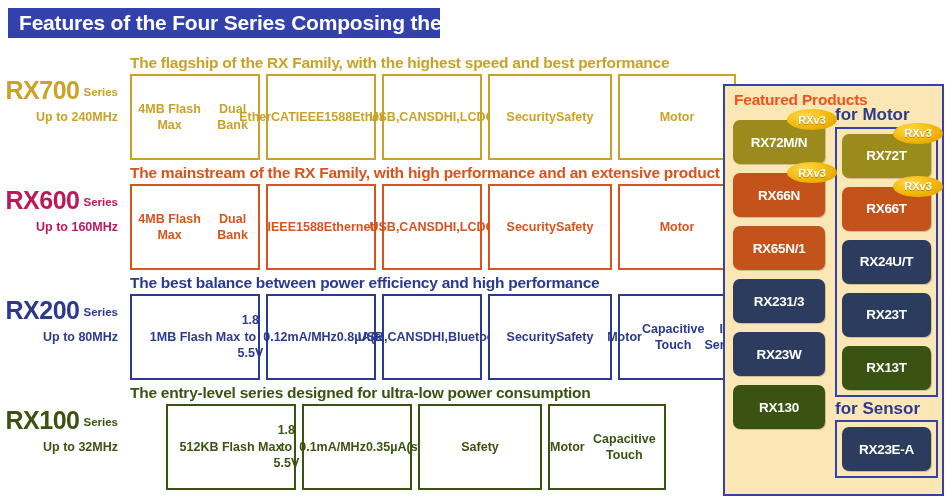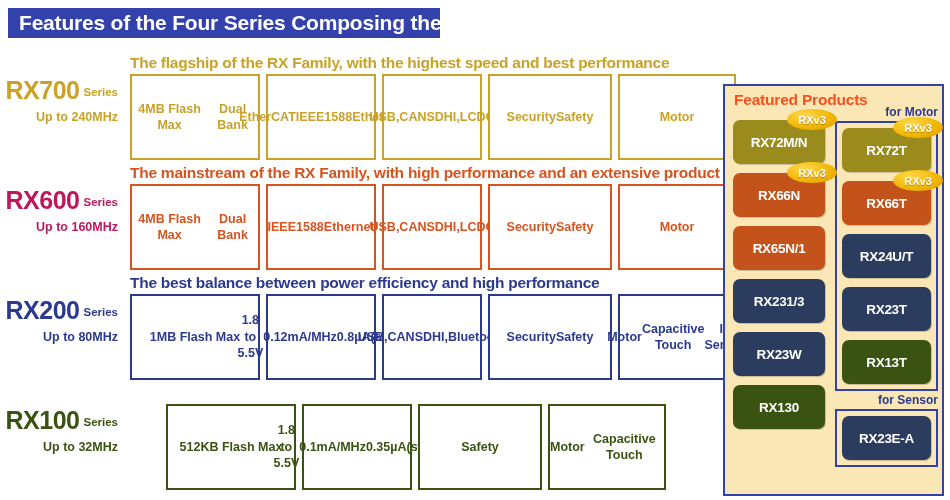--- a/index.html
+++ b/index.html
@@ -71,22 +71,22 @@
   .featured-title{
     position:absolute;left:9px;top:5px;
     font-size:15.5px;font-weight:bold;color:#f4511e;white-space:nowrap;
     letter-spacing:-0.2px;
   }
 
   .col-left{position:absolute;left:8px;top:34px;width:92px;}
   .col-right{position:absolute;left:110px;top:20px;width:103px;}
 
   .sub-label{
-    font-size:12px;font-weight:bold;color:#2b3a8f;
-    text-align:right;line-height:1.1;margin-bottom:2px;white-space:nowrap;
+    font-size:17px;font-weight:bold;color:#2b3a8f;
+    text-align:left;line-height:1.1;margin-bottom:2px;white-space:nowrap;
   }
   .sub-panel{
     border:2px solid #3341ac;box-sizing:border-box;
     padding:5px 5px;background:transparent;
   }
 
   .chip-wrap{position:relative;margin-bottom:9px;}
   .chip{
     height:44px;border-radius:7px;
     display:flex;align-items:center;justify-content:center;
@@ -203,20 +203,21 @@
             <span style="display:block">Safety</span>
           </div>
           <div class="cell w5" style="border-color: rgb(43, 58, 143); color: rgb(43, 58, 143);">
             <span style="display:block">Motor</span>
             <span style="display:block">Capacitive Touch</span>
             <span style="display:block">IA Sensor</span>
           </div>
         </div>
       </div>
       <div class="series-row" data-idx="3">
+        <div class="tagline" style="color: rgb(59, 83, 18);">The entry-level series designed for ultra-low power consumption</div>
         <div class="series-label" style="color: rgb(59, 83, 18);">
           <span class="series-name-line"><span class="series-name">RX100</span><span class="series-suffix">Series</span></span>
           <span class="series-speed">Up to 32MHz</span>
         </div>
         <div class="cells">
           <div class="cell w1" style="border-color: rgb(59, 83, 18); color: rgb(59, 83, 18); margin-left: 36px;">
             <span style="display:block">512KB Flash Max</span>
           </div>
           <div class="cell w2" style="border-color: rgb(59, 83, 18); color: rgb(59, 83, 18);">
             <span style="display:block">1.8 to 5.5V</span>

